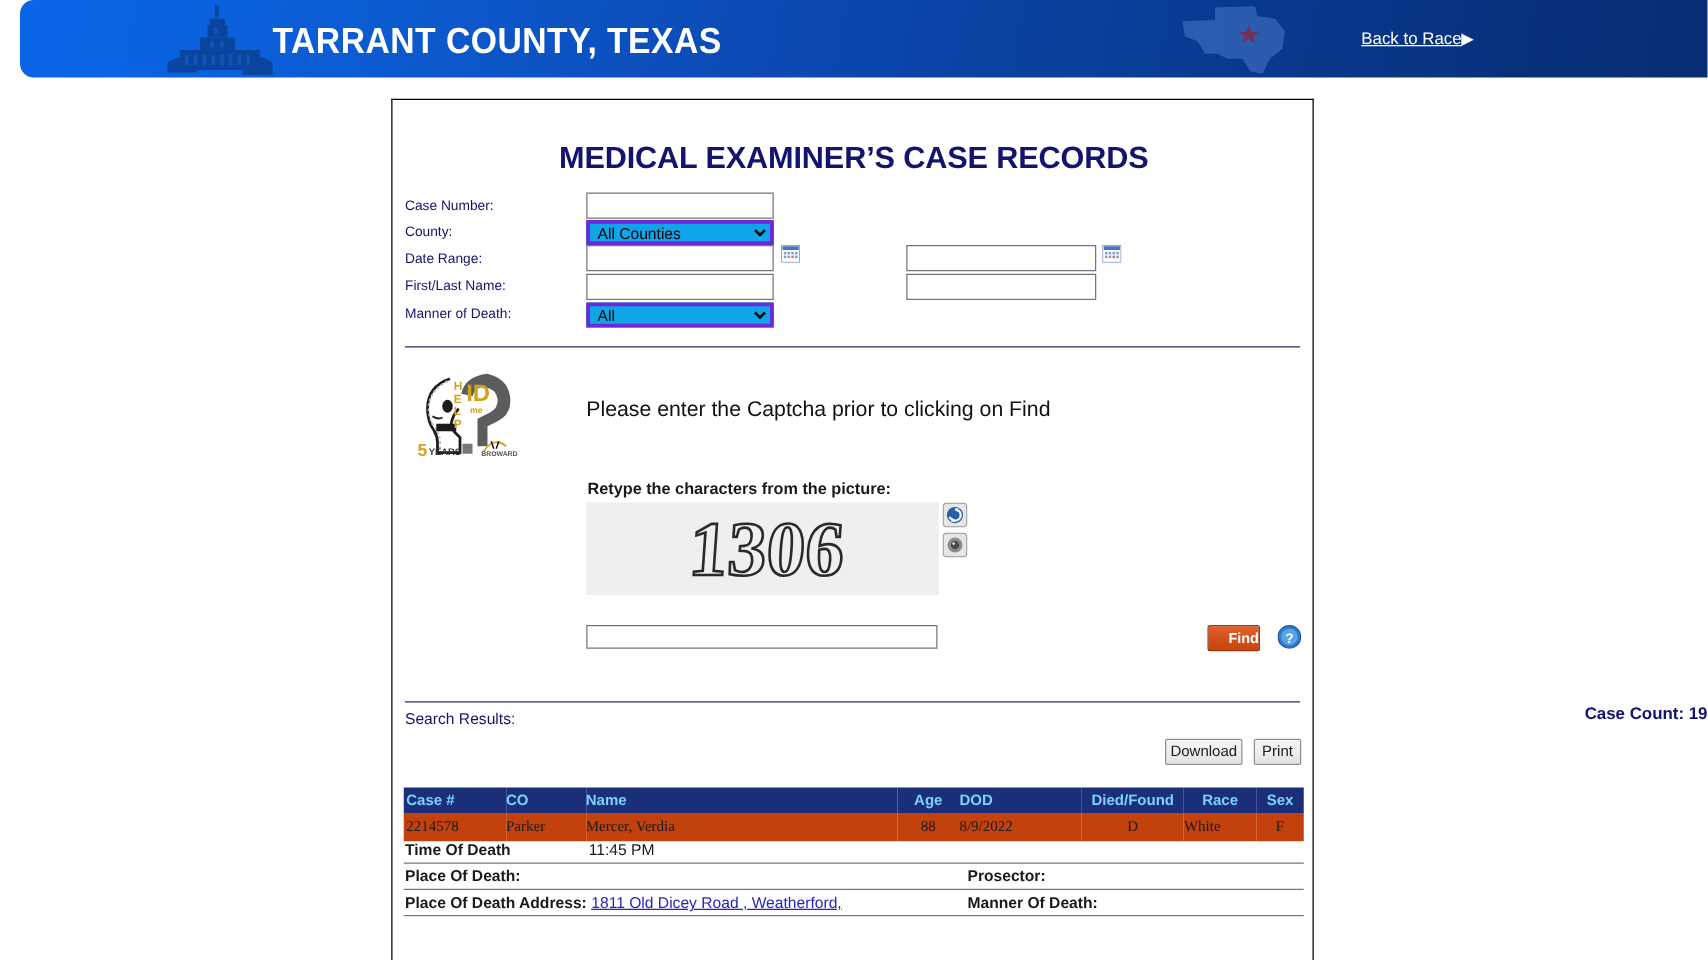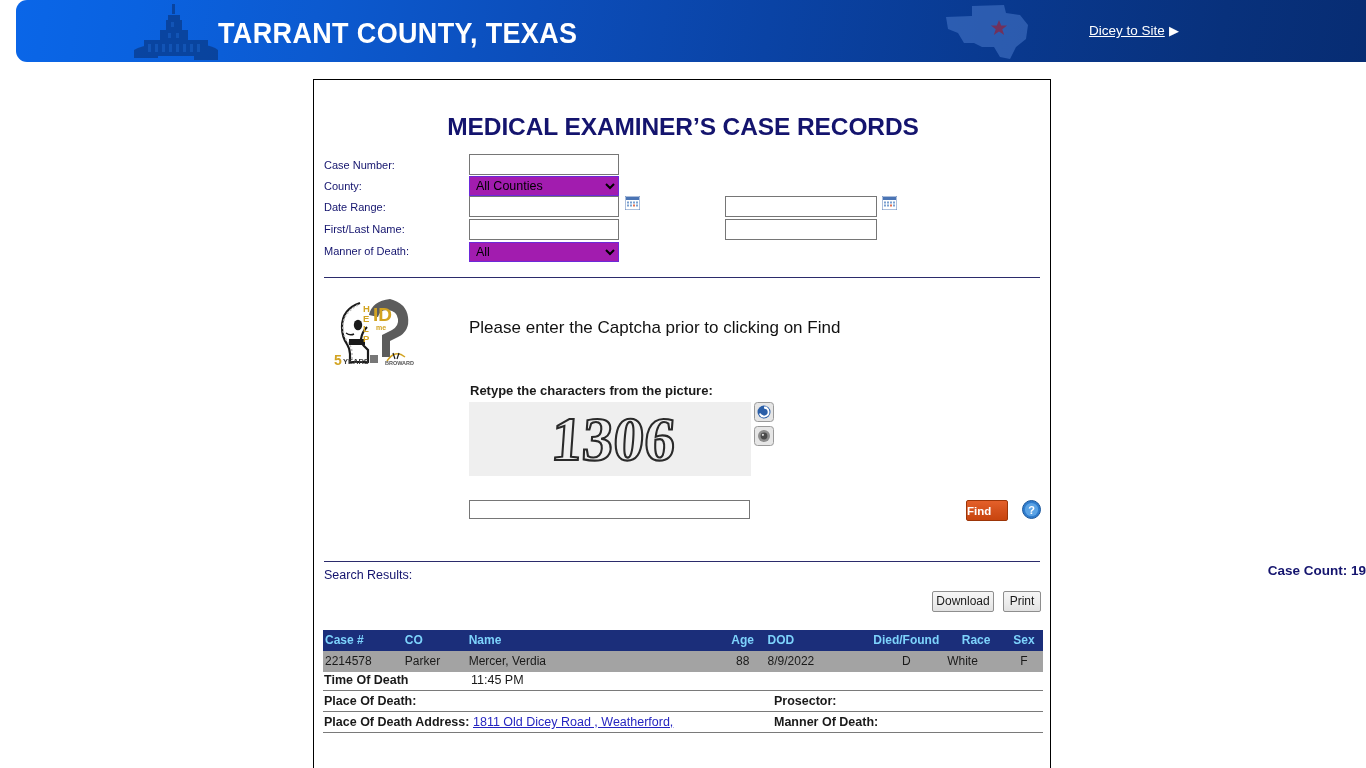--- a/index.html
+++ b/index.html
@@ -103,22 +103,22 @@
     background: #ffffff;
     font-family: "Liberation Sans", sans-serif;
     font-size: 12.5px;
     color: #000;
     padding: 0 3px;
     height: 21px;
   }
   .f-select {
     position: absolute;
     box-sizing: border-box;
-    border: 1px solid #6d28d9;
-    background: #a21caf;
+    border: 3px solid #6d28d9;
+    background: #0ea5e9;
     font-family: "Liberation Sans", sans-serif;
     font-size: 12.5px;
     color: #000;
     height: 20px;
     padding-left: 2px;
   }
   .cal-icon {
     position: absolute;
     width: 15px; height: 14px;
     cursor: pointer;
@@ -179,21 +179,21 @@
   .find-btn {
     position: absolute;
     left: 966px; top: 500px;
     width: 42px; height: 21px;
     background: linear-gradient(180deg, #e4602a 0%, #d4511c 50%, #c8450f 100%);
     border: 1px solid #9c3508;
     border-radius: 2px;
     color: #ffffff;
     font-size: 11.5px;
     font-weight: bold;
-    text-align: left;
+    text-align: right;
     line-height: 20px;
     cursor: pointer;
     box-sizing: border-box;
   }
   .help-btn {
     position: absolute;
     left: 1022px; top: 500px;
     width: 19px; height: 19px;
     cursor: pointer;
   }
@@ -241,24 +241,25 @@
   .rtable th {
     background: #1b2e7a;
     color: #7dd3fc;
     font-weight: bold;
     font-size: 12px;
     padding: 3px 0 4px 0;
     text-align: left;
     white-space: nowrap;
   }
   .rtable td {
-    background: #a3a3a3;
+    background: #c2410c;
     color: #1a1a1a;
     padding: 3px 0 4px 0;
     white-space: nowrap;
+    font-family: Liberation Serif, serif;
   }
   .c-case    { width: 80px; padding-left: 2px !important; }
   .c-co      { width: 64px; }
   .c-name    { width: 250px; }
   .c-age     { width: 50px; text-align: center !important; }
   .c-dod     { width: 98px; }
   .c-df      { width: 82px; text-align: center !important; }
   .c-race    { width: 58px; text-align: left; }
   .c-sex     { width: 38px; text-align: center !important; }
   th.c-age, th.c-df, th.c-race, th.c-sex { text-align: left; }
@@ -331,21 +332,21 @@
     </g>
   </svg>
 
   <div class="banner-title">TARRANT COUNTY, TEXAS</div>
 
   <svg class="tx-map" viewBox="0 0 102 58">
     <path d="M4 14 L30 13 L30 3 L62 2 L64 10 L78 12 L86 22 L84 36 L74 44 L68 56 L58 54 L52 44 L40 44 L32 40 L22 40 L16 30 L6 26 Z" fill="#4f7fd0"></path>
     <path d="M57 17 l2.2 5.6 h5.9 l-4.8 3.6 1.9 5.8 -5.2 -3.6 -5.2 3.6 1.9 -5.8 -4.8 -3.6 h5.9 z" fill="#d92b2b"></path>
   </svg>
 
-  <a class="back-link">Dicey to Site</a>
+  <a class="back-link">Back to Race</a>
   <span class="back-arrow">▶</span>
 </div>
 
 <div class="panel">
   <div class="page-title">MEDICAL EXAMINER’S CASE RECORDS</div>
 </div>
 
 <div>
 
   <span class="f-label" style="left:324px; top:159px;">Case Number:</span>

